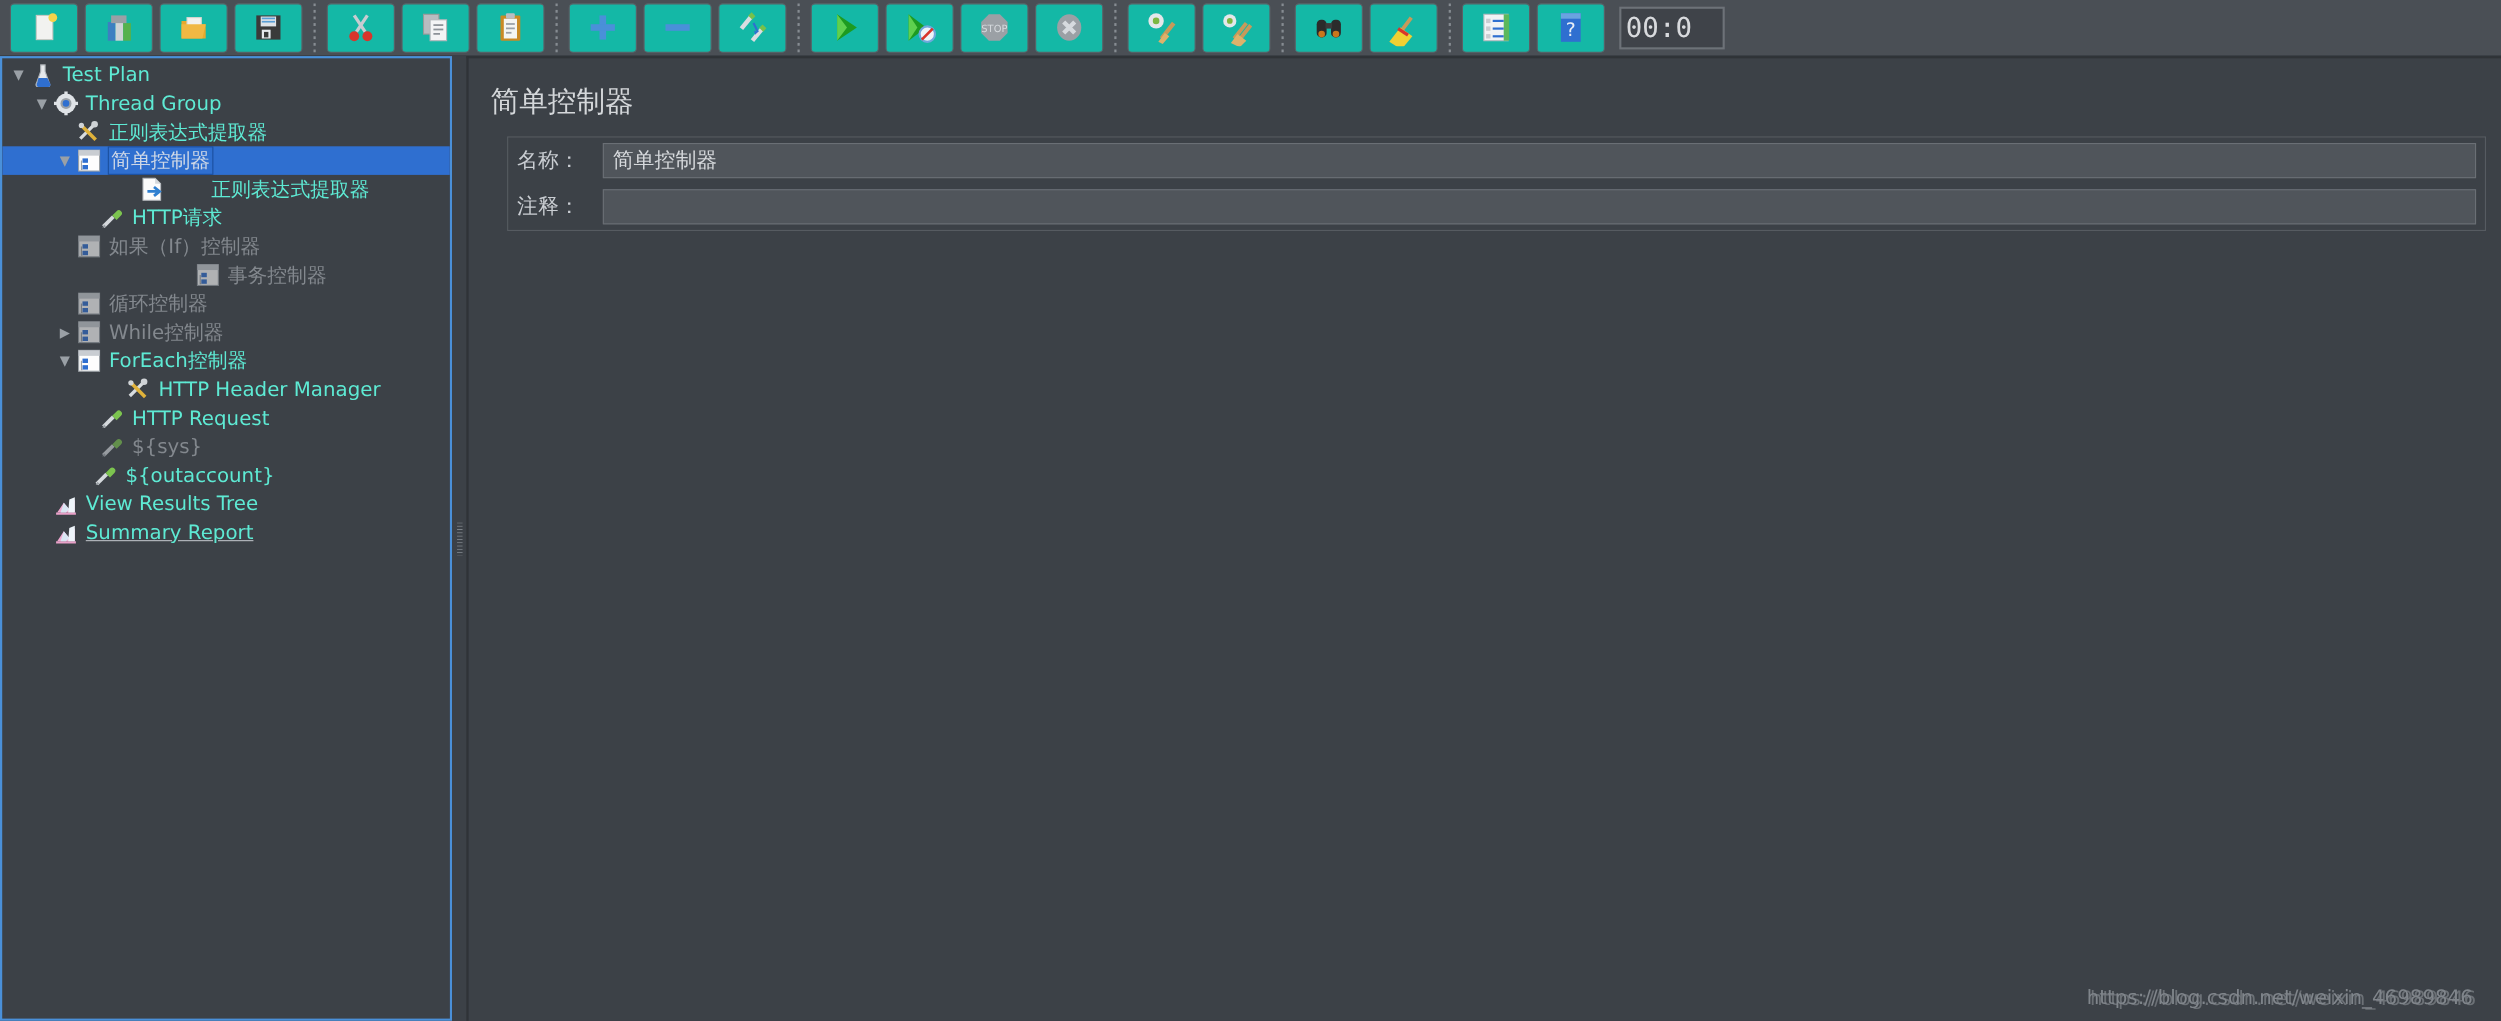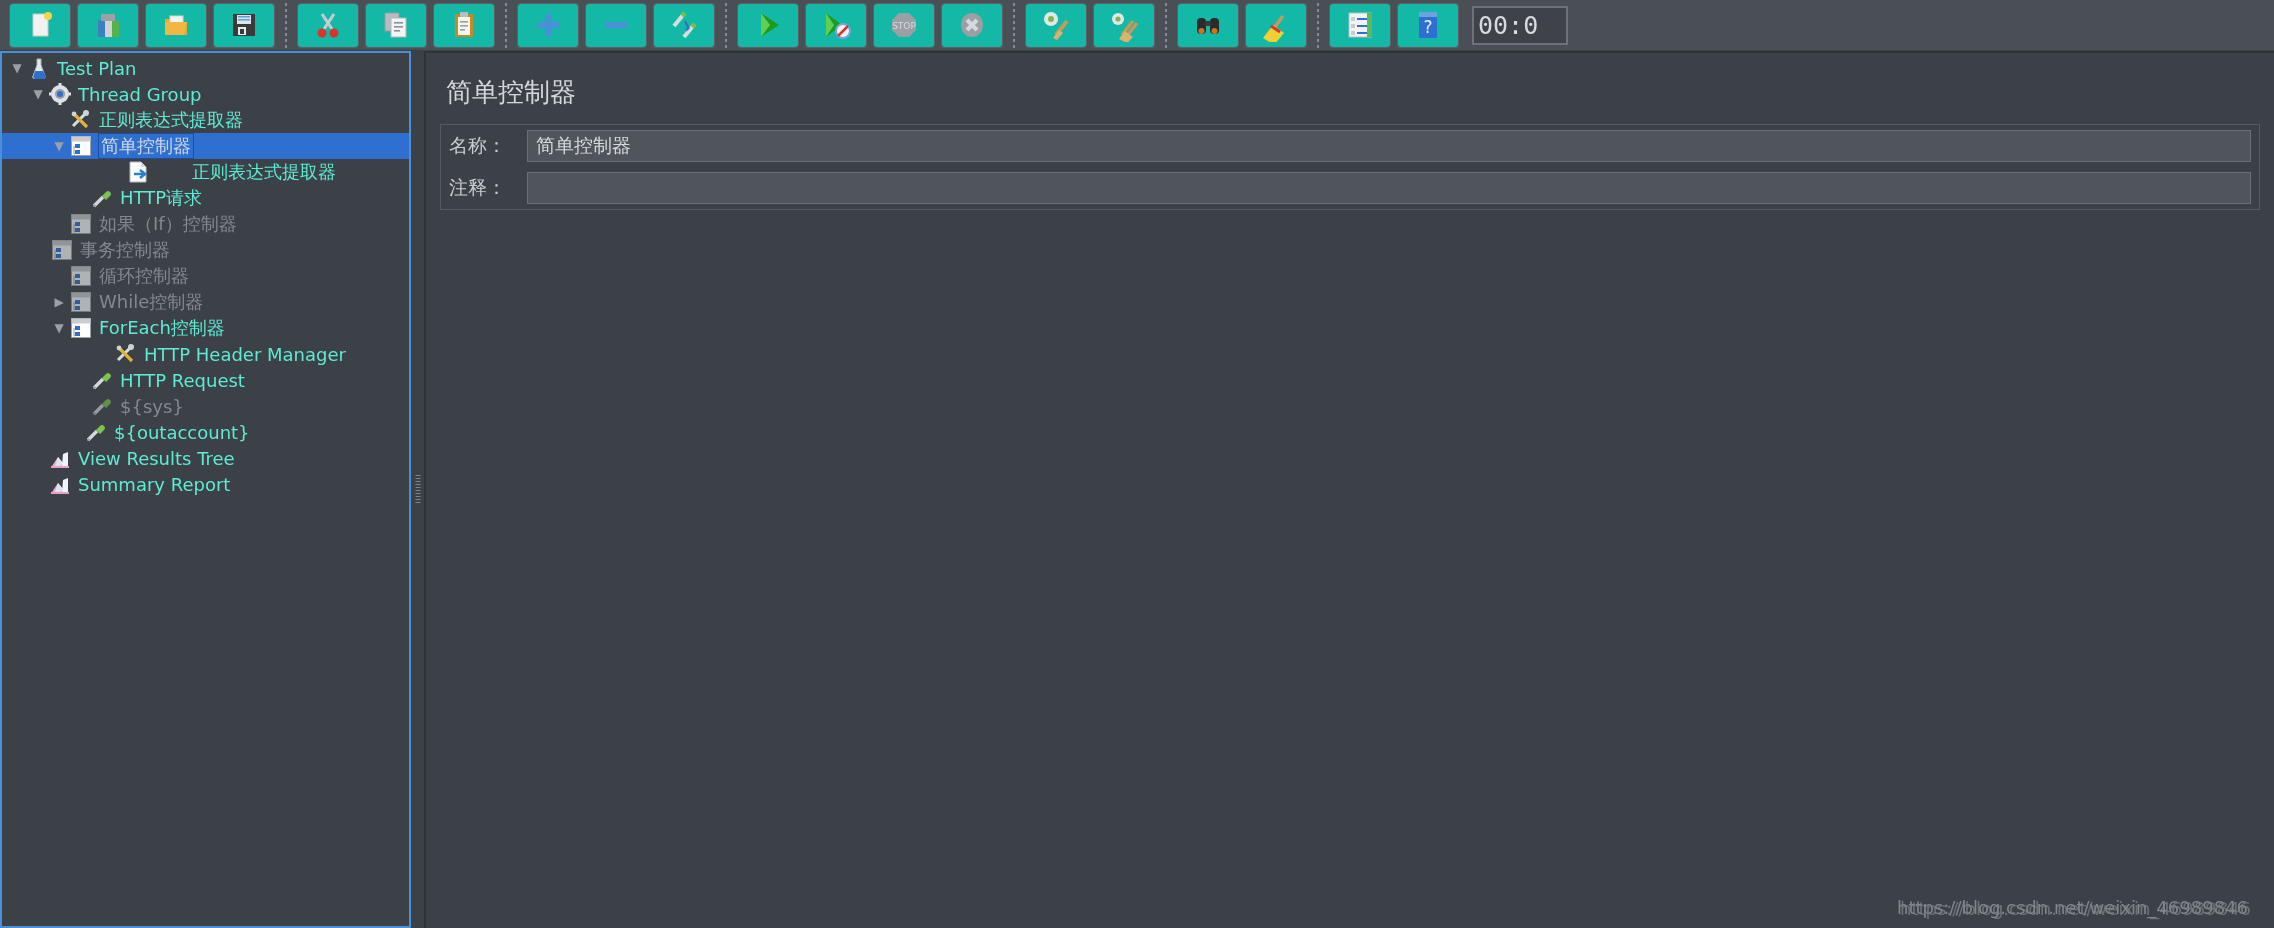--- a/index.html
+++ b/index.html
@@ -123,20 +123,21 @@
   #panel-title {
     color: #d4d7da;
     font-size: 26px;
     margin: 4px 0 14px 6px;
     font-weight: normal;
   }
   .form-box {
     border: 1px solid #565b61;
     background: #3c4147;
     padding: 0;
+    margin-left: 21px;
   }
   .frow {
     display: flex; align-items: center;
     padding: 5px 8px;
   }
   .frow .flabel {
     color: #c9cdd2; font-size: 19px;
     width: 78px; flex: 0 0 78px;
     text-align: left;
   }
@@ -445,21 +446,21 @@
           <span class="spacer"></span>
           <span class="nicon" style="opacity: 0.6;"><svg width="22" height="22" viewBox="0 0 22 22" xmlns="http://www.w3.org/2000/svg">
               <rect x="1.5" y="1.5" width="19" height="19" fill="#fdfdfd" stroke="#9aa0a6"></rect>
               <rect x="1.5" y="1.5" width="19" height="5" fill="#c9cdd2"></rect>
               <rect x="5" y="9" width="5" height="4" fill="#2f6fd0"></rect>
               <rect x="5" y="15" width="5" height="4" fill="#2f6fd0"></rect>
               <path d="M4 11 v8 h1" stroke="#9aa0a6" fill="none"></path>
             </svg></span>
           <span class="label">如果（If）控制器</span>
         </div>
-        <div class="node disabled" style="padding-left: 27px;">
+        <div class="node disabled" style="padding-left: 46px; justify-content: center;">
           <span class="spacer"></span>
           <span class="nicon" style="opacity: 0.6;"><svg width="22" height="22" viewBox="0 0 22 22" xmlns="http://www.w3.org/2000/svg">
               <rect x="1.5" y="1.5" width="19" height="19" fill="#fdfdfd" stroke="#9aa0a6"></rect>
               <rect x="1.5" y="1.5" width="19" height="5" fill="#c9cdd2"></rect>
               <rect x="5" y="9" width="5" height="4" fill="#2f6fd0"></rect>
               <rect x="5" y="15" width="5" height="4" fill="#2f6fd0"></rect>
               <path d="M4 11 v8 h1" stroke="#9aa0a6" fill="none"></path>
             </svg></span>
           <span class="label">事务控制器</span>
         </div>
@@ -536,21 +537,21 @@
         <div class="node" style="padding-left: 25px;">
           <span class="spacer"></span>
           <span class="nicon"><svg width="22" height="22" viewBox="0 0 22 22" xmlns="http://www.w3.org/2000/svg">
               <path d="M2 19 h18 v2 h-18z" fill="#e8a0c8"></path>
               <path d="M3 19 l6 -9 l5 6 l5 -9 v12z" fill="#f0a8d0"></path>
               <path d="M9 10 l5 6 l-3 3 h-5z" fill="#d9e6f3"></path>
               <path d="M14 7 l5 -2 v14 h-6z" fill="#eef4fa"></path>
             </svg></span>
           <span class="label">View Results Tree</span>
         </div>
-        <div class="node" style="padding-left: 25px;">
+        <div class="node" style="padding-left: 25px; text-decoration: underline;">
           <span class="spacer"></span>
           <span class="nicon"><svg width="22" height="22" viewBox="0 0 22 22" xmlns="http://www.w3.org/2000/svg">
               <path d="M2 19 h18 v2 h-18z" fill="#e8a0c8"></path>
               <path d="M3 19 l6 -9 l5 6 l5 -9 v12z" fill="#f0a8d0"></path>
               <path d="M9 10 l5 6 l-3 3 h-5z" fill="#d9e6f3"></path>
               <path d="M14 7 l5 -2 v14 h-6z" fill="#eef4fa"></path>
             </svg></span>
           <span class="label">Summary Report</span>
         </div>
       </div>

